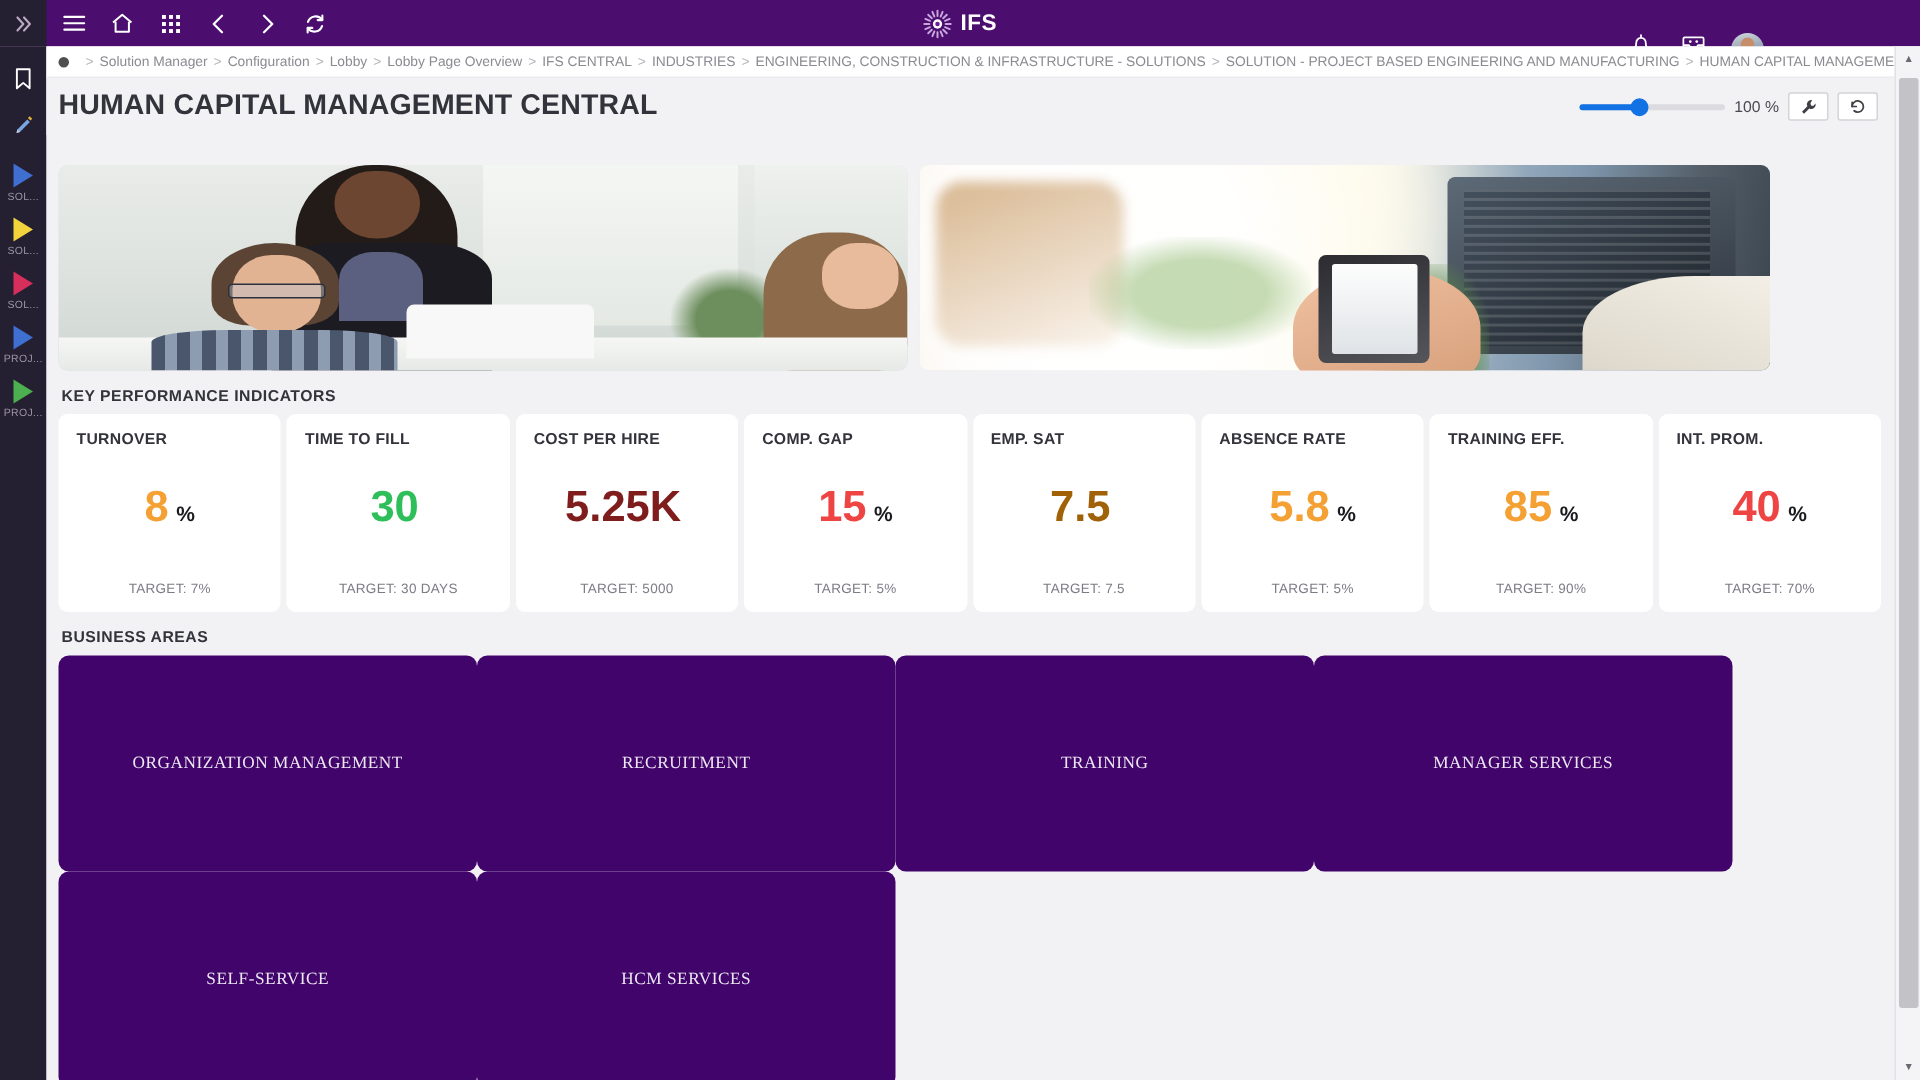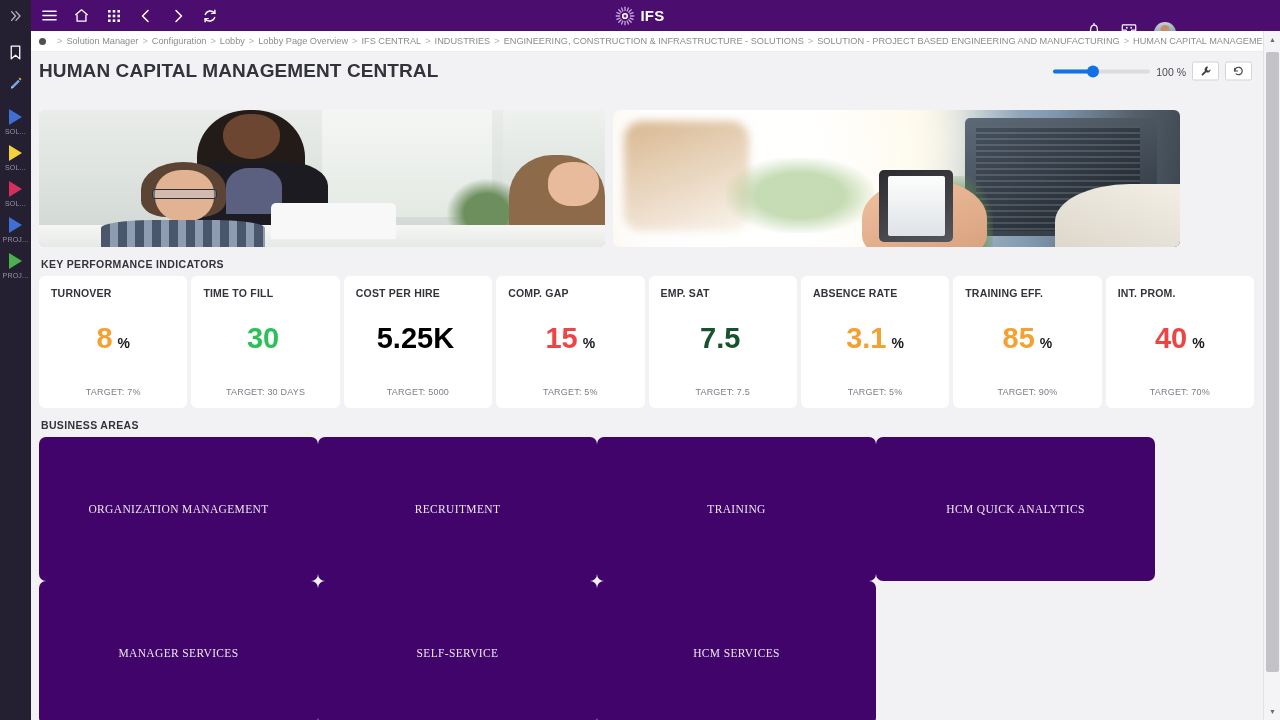--- a/index.html
+++ b/index.html
@@ -590,48 +590,48 @@
         <div class="kpi-value-wrap">
           <span class="kpi-value" style="color:#2fbf5a">30</span>
           <span class="kpi-unit"></span>
         </div>
         <div class="kpi-target">TARGET: 30 DAYS</div>
       </div>
 
       <div class="kpi-card">
         <div class="kpi-title">COST PER HIRE</div>
         <div class="kpi-value-wrap">
-          <span class="kpi-value" style="color:#000000">5.25K</span>
+          <span class="kpi-value" style="color:#7f1d1d">5.25K</span>
           <span class="kpi-unit"></span>
         </div>
         <div class="kpi-target">TARGET: 5000</div>
       </div>
 
       <div class="kpi-card">
         <div class="kpi-title">COMP. GAP</div>
         <div class="kpi-value-wrap">
           <span class="kpi-value" style="color:#ef4444">15</span>
           <span class="kpi-unit">%</span>
         </div>
         <div class="kpi-target">TARGET: 5%</div>
       </div>
 
       <div class="kpi-card">
         <div class="kpi-title">EMP. SAT</div>
         <div class="kpi-value-wrap">
-          <span class="kpi-value" style="color:#14532d">7.5</span>
+          <span class="kpi-value" style="color:#a16207">7.5</span>
           <span class="kpi-unit"></span>
         </div>
         <div class="kpi-target">TARGET: 7.5</div>
       </div>
 
       <div class="kpi-card">
         <div class="kpi-title">ABSENCE RATE</div>
         <div class="kpi-value-wrap">
-          <span class="kpi-value" style="color:#f5a033">3.1</span>
+          <span class="kpi-value" style="color:#f5a033">5.8</span>
           <span class="kpi-unit">%</span>
         </div>
         <div class="kpi-target">TARGET: 5%</div>
       </div>
 
       <div class="kpi-card">
         <div class="kpi-title">TRAINING EFF.</div>
         <div class="kpi-value-wrap">
           <span class="kpi-value" style="color:#f5a033">85</span>
           <span class="kpi-unit">%</span>
@@ -652,23 +652,20 @@
     <div class="section-title">BUSINESS AREAS</div>
     <div id="tiles">
       <div class="tile">
         <span class="tile-label">ORGANIZATION MANAGEMENT</span>
       </div>
       <div class="tile">
         <span class="tile-label">RECRUITMENT</span>
       </div>
       <div class="tile">
         <span class="tile-label">TRAINING</span>
-      </div>
-      <div class="tile">
-        <span class="tile-label">HCM QUICK ANALYTICS</span>
       </div>
       <div class="tile">
         <span class="tile-label">MANAGER SERVICES</span>
       </div>
       <div class="tile">
         <span class="tile-label">SELF-SERVICE</span>
       </div>
       <div class="tile">
         <span class="tile-label">HCM SERVICES</span>
       </div>

